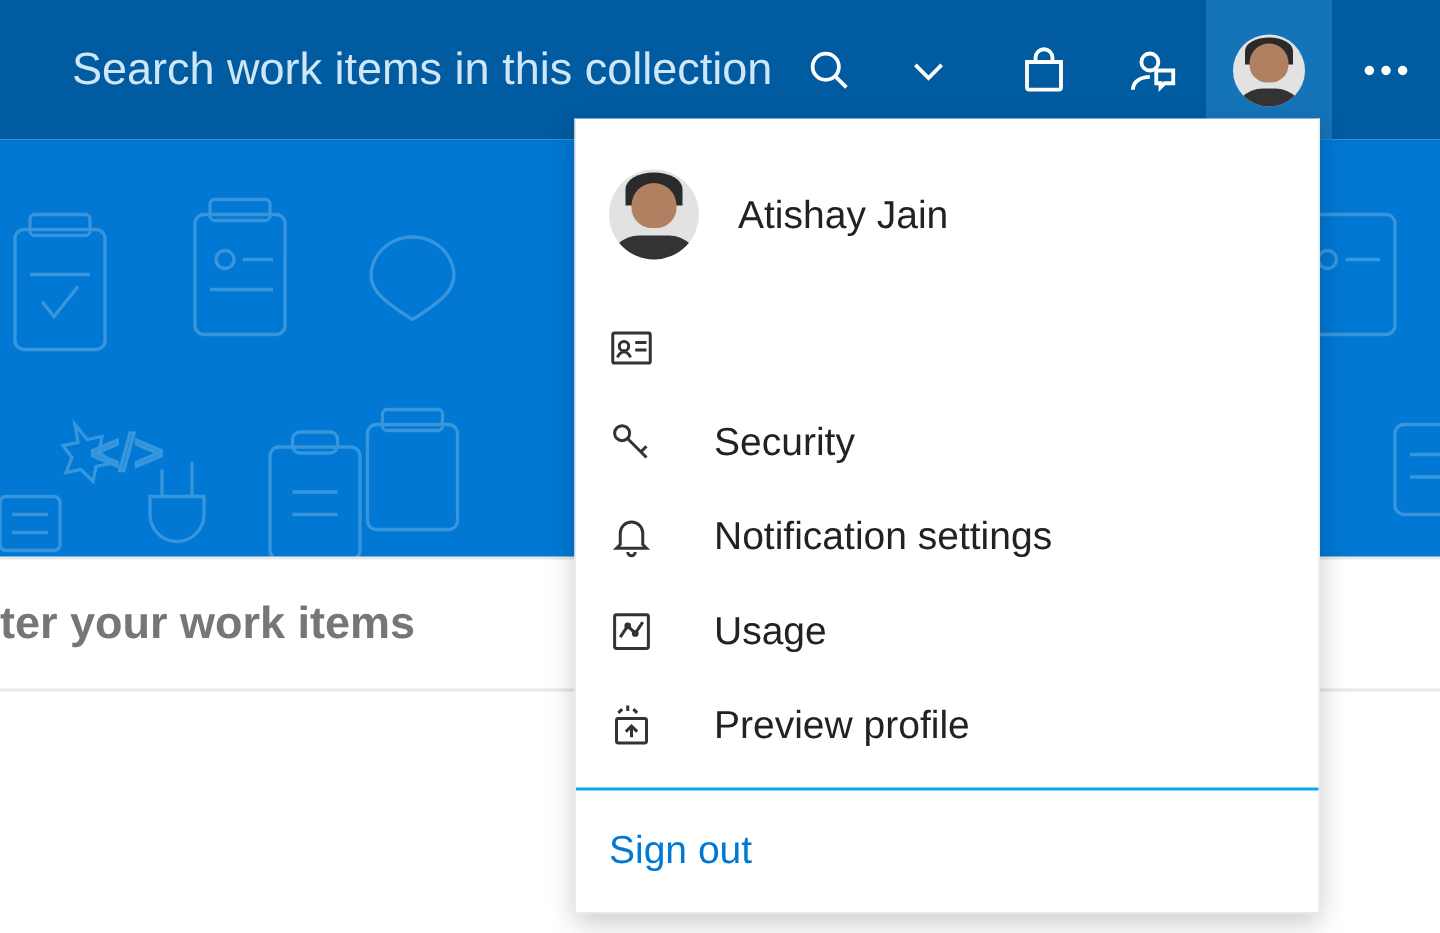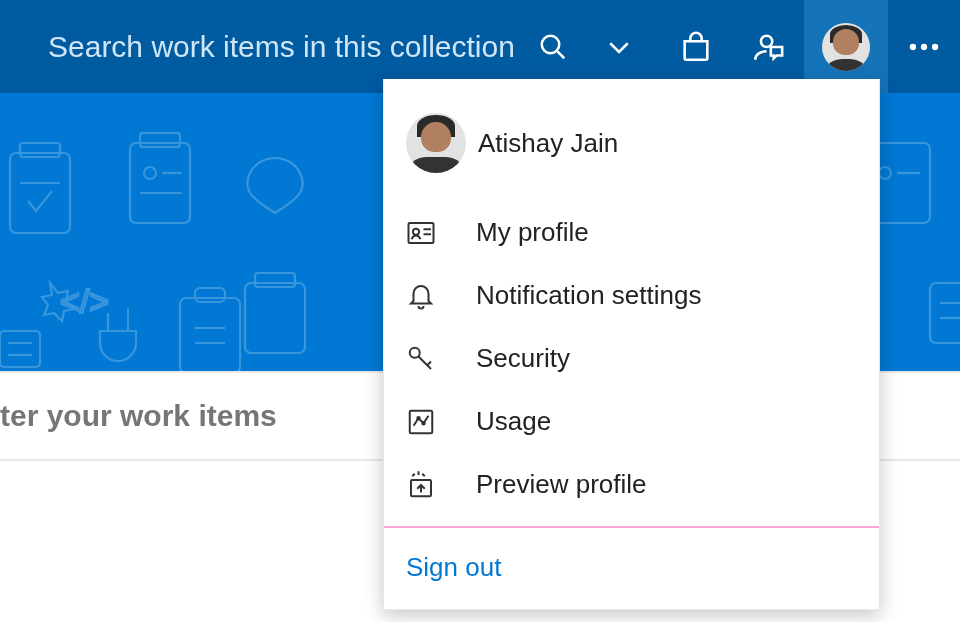--- a/index.html
+++ b/index.html
@@ -152,21 +152,21 @@
     }
     .dropdown-header .avatar {
       width: 60px; height: 60px;
     }
     .dropdown-header .avatar-hair { width: 38px; height: 22px; top: 2px;}
     .dropdown-header .avatar-face { width: 30px; height: 30px; top: 9px;}
     .dropdown-header .avatar-body { width: 60px; height: 26px; bottom: -10px;}
     .user-name {
       font-size: 26px;
       color: #222;
-      margin-left: 12px;
+      margin-left: 26px;
     }
 
     .dropdown-list {
       list-style: none;
       padding: 8px 0 10px 0;
     }
     .dropdown-item {
       display: flex;
       align-items: center;
       padding: 16px 22px;
@@ -179,21 +179,21 @@
       justify-content: flex-start;
       color: #333;
     }
     .dropdown-item .item-label {
       font-size: 26px;
       color: #222;
       margin-left: 22px;
     }
 
     .dropdown-footer {
-      border-top: 2px solid #f9a8d4;
+      border-top: 2px solid #0ea5e9;
       padding: 24px 22px 26px 22px;
     }
     .signout-link {
       color: #0078d4;
       font-size: 26px;
       cursor: pointer;
     }
 
   </style>
 </head>
@@ -302,42 +302,41 @@
     <li class="dropdown-item">
       <span class="item-icon">
         <svg width="30" height="30" viewBox="0 0 24 24" fill="none" stroke="currentColor" stroke-width="1.6">
           <rect x="2" y="4" width="20" height="16" rx="1"></rect>
           <circle cx="8" cy="11" r="2.5"></circle>
           <path d="M4.5 17c.8-2 2.5-3 3.5-3s2.7 1 3.5 3"></path>
           <line x1="14" y1="9" x2="20" y2="9"></line>
           <line x1="14" y1="13" x2="20" y2="13"></line>
         </svg>
       </span>
-      <span class="item-label">My profile</span>
-    </li>
-
-    <li class="dropdown-item">
-      <span class="item-icon">
-        <svg width="30" height="30" viewBox="0 0 24 24" fill="none" stroke="currentColor" stroke-width="1.6">
-          <path d="M6 16V10a6 6 0 1 1 12 0v6l2 2H4l2-2z"></path>
-          <path d="M10 20a2 2 0 0 0 4 0"></path>
-        </svg>
-      </span>
-      <span class="item-label">Notification settings</span>
     </li>
 
     <li class="dropdown-item">
       <span class="item-icon">
         <svg width="30" height="30" viewBox="0 0 24 24" fill="none" stroke="currentColor" stroke-width="1.6">
           <circle cx="7" cy="7" r="4"></circle>
           <line x1="10" y1="10" x2="20" y2="20"></line>
           <line x1="17" y1="17" x2="20" y2="14"></line>
         </svg>
       </span>
       <span class="item-label">Security</span>
+    </li>
+
+    <li class="dropdown-item">
+      <span class="item-icon">
+        <svg width="30" height="30" viewBox="0 0 24 24" fill="none" stroke="currentColor" stroke-width="1.6">
+          <path d="M6 16V10a6 6 0 1 1 12 0v6l2 2H4l2-2z"></path>
+          <path d="M10 20a2 2 0 0 0 4 0"></path>
+        </svg>
+      </span>
+      <span class="item-label">Notification settings</span>
     </li>
 
     <li class="dropdown-item">
       <span class="item-icon">
         <svg width="30" height="30" viewBox="0 0 24 24" fill="none" stroke="currentColor" stroke-width="1.6">
           <rect x="3" y="3" width="18" height="18" rx="1"></rect>
           <polyline points="6 15 10 9 14 13 18 7"></polyline>
           <circle cx="10" cy="9" r="1" fill="currentColor"></circle>
           <circle cx="14" cy="13" r="1" fill="currentColor"></circle>
         </svg>

